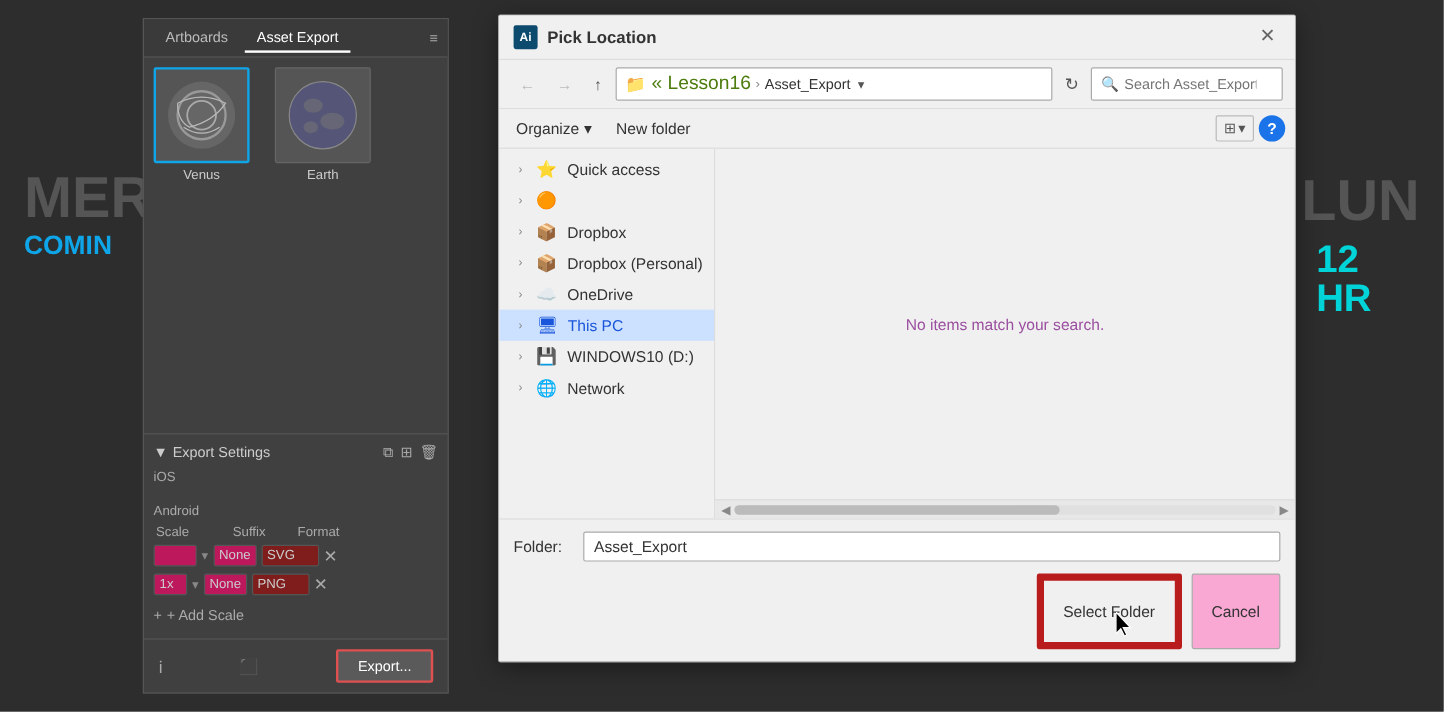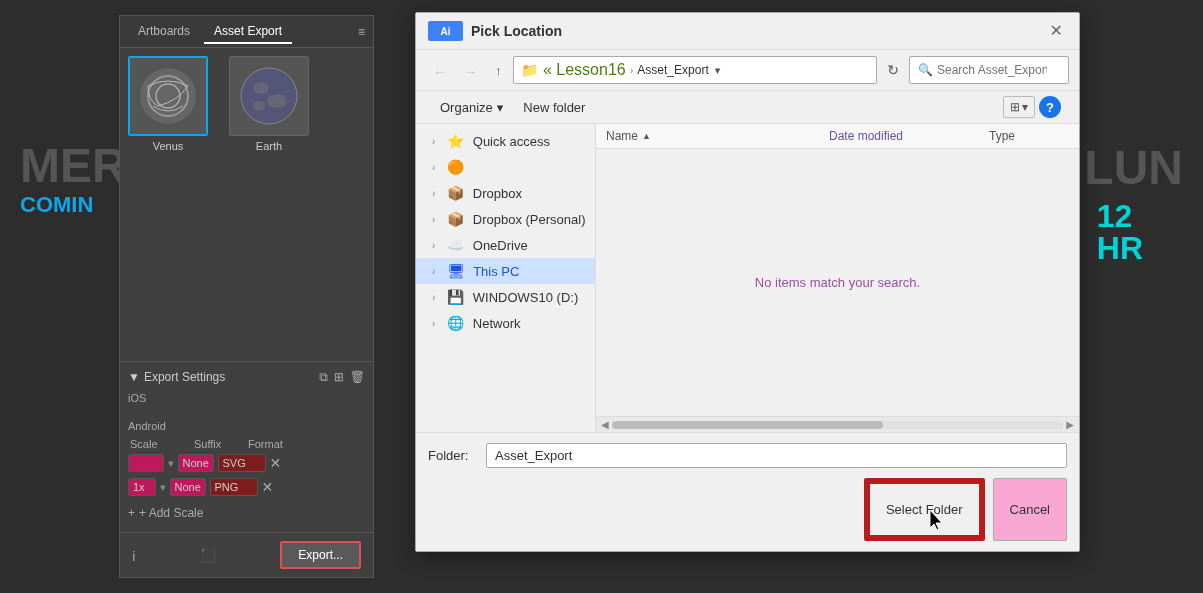--- a/index.html
+++ b/index.html
@@ -266,23 +266,23 @@
     }
     .dialog-title-left {
       display: flex;
       align-items: center;
       gap: 8px;
       font-size: 14px;
       font-weight: 600;
       color: #333;
     }
     .ai-logo {
-      width: 35px;
+      width: 20px;
       height: 20px;
-      background: #3b82f6;
+      background: #0c4a6e;
       border-radius: 2px;
       display: flex;
       align-items: center;
       justify-content: center;
       color: #fff;
       font-size: 10px;
       font-weight: 900;
     }
     .dialog-close {
       cursor: pointer;
@@ -374,21 +374,21 @@
       font-size: 12px;
       color: #555;
       background: transparent;
       width: 110px;
     }
 
     .dialog-toolbar {
       display: flex;
       align-items: center;
       justify-content: space-between;
-      padding: 5px 18px;
+      padding: 5px 8px;
       background: #f0f0f0;
       border-bottom: 1px solid #ddd;
       gap: 20px;
     }
     .toolbar-left {
       display: flex;
       align-items: center;
       gap: 8px;
     }
     .organize-btn {
@@ -817,28 +817,20 @@
         <span>WINDOWS10 (D:)</span>
       </div>
       <div class="sidebar-item">
         <span class="sidebar-chevron">›</span>
         <span class="sidebar-item-icon">🌐</span>
         <span>Network</span>
       </div>
     </div>
 
     <div class="dialog-main">
-      <div class="content-header">
-        <div class="col-name">
-          <span>Name</span>
-          <span class="sort-chevron">▲</span>
-        </div>
-        <div class="col-date">Date modified</div>
-        <div class="col-type">Type</div>
-      </div>
 
       <div class="content-area">
         <span class="no-items-msg">No items match your search.</span>
       </div>
 
       <div class="dialog-scrollbar">
         <span class="scroll-arrow">◀</span>
         <div class="scrollbar-track">
           <div class="scrollbar-thumb"></div>
         </div>

